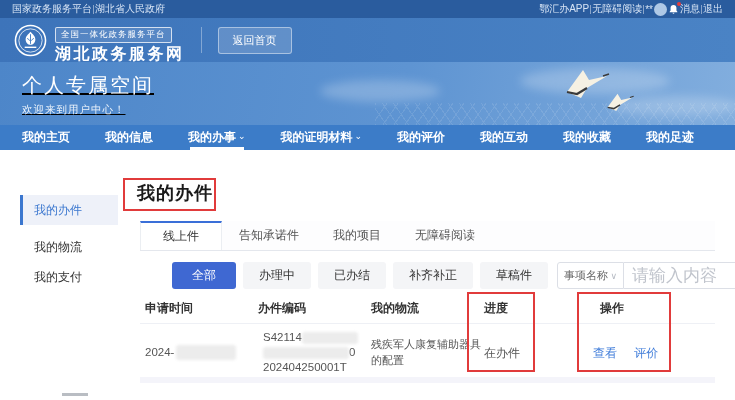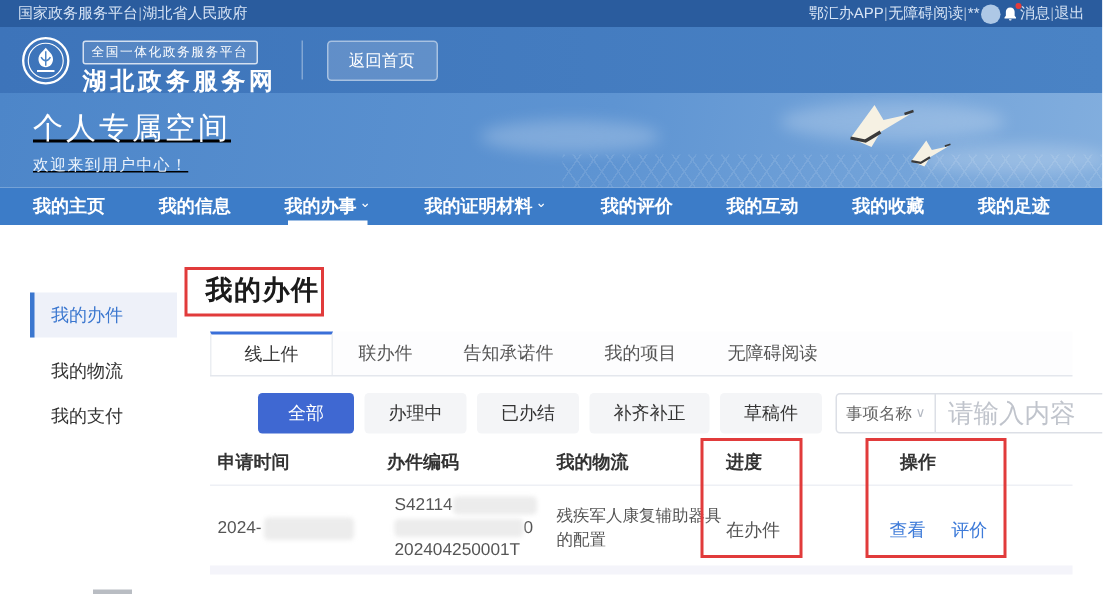--- a/index.html
+++ b/index.html
@@ -27,21 +27,21 @@
   
   .banner { position:relative; height:63px; background:linear-gradient(100deg,#4d86c9 0%,#5e94d2 55%,#82aede 100%); overflow:hidden; padding:10px 0 0 22px;text-decoration:underline; }
   .banner-title { font-size:20px; color:#fff; letter-spacing:2px; }
   .banner-sub { font-size:10.5px; color:#eaf2fb; margin-top:4px; letter-spacing:1px; }
   .cloud { position:absolute; background:#fff; opacity:.22; border-radius:50%; filter:blur(5px); }
   .lattice { position:absolute; right:0; bottom:0; width:360px; height:22px; opacity:.10;
     background:repeating-linear-gradient(55deg,#fff 0 1px,transparent 1px 9px),repeating-linear-gradient(-55deg,#fff 0 1px,transparent 1px 9px); }
   .cranes { position:absolute; top:2px; right:78px; }
 
   
-  .nav { height:25px; background:#3c7cc8; display:flex; align-items:stretch; padding-left:22px;justify-content:space-between; }
+  .nav { height:25px; background:#3c7cc8; display:flex; align-items:stretch; padding-left:22px; }
   .nav-item { position:relative; display:flex; align-items:center; font-size:12px; font-weight:bold; color:#fff; margin-right:35px; cursor:pointer; white-space:nowrap; }
   .nav-caret { font-size:9px; margin-left:2px; font-weight:normal; position:relative; top:-2px; }
   .nav-item.active::after { content:""; position:absolute; left:2px; right:2px; bottom:0; height:3px; background:#fff; }
 
   
   .content { position:relative; width:735px; height:250px; background:#fff; }
 
   .side-item { position:absolute; left:20px; width:98px; height:30px; line-height:30px; padding-left:14px; font-size:12px; color:#333; cursor:pointer; }
   .side-item.active { background:#eef1f9; border-left:3px solid #3b77cf; color:#3b77cf; padding-left:11px; }
 
@@ -173,21 +173,20 @@
   <div class="content">
 
     <div class="side-item active" style="top:45px;">我的办件</div>
     <div class="side-item" style="top:112px;">我的支付</div>
     <div class="side-item" style="top:82px;">我的物流</div>
 
     <div class="page-title">我的办件</div>
 
     <div class="tabstrip">
       <div class="tab active">线上件</div>
-      <div class="tab">联办件</div>
       <div class="tab">告知承诺件</div>
       <div class="tab">我的项目</div>
       <div class="tab">无障碍阅读</div>
     </div>
 
     <div class="filters">
       <div class="fbtn active">全部</div>
       <div class="fbtn">办理中</div>
       <div class="fbtn">已办结</div>
       <div class="fbtn">补齐补正</div>

